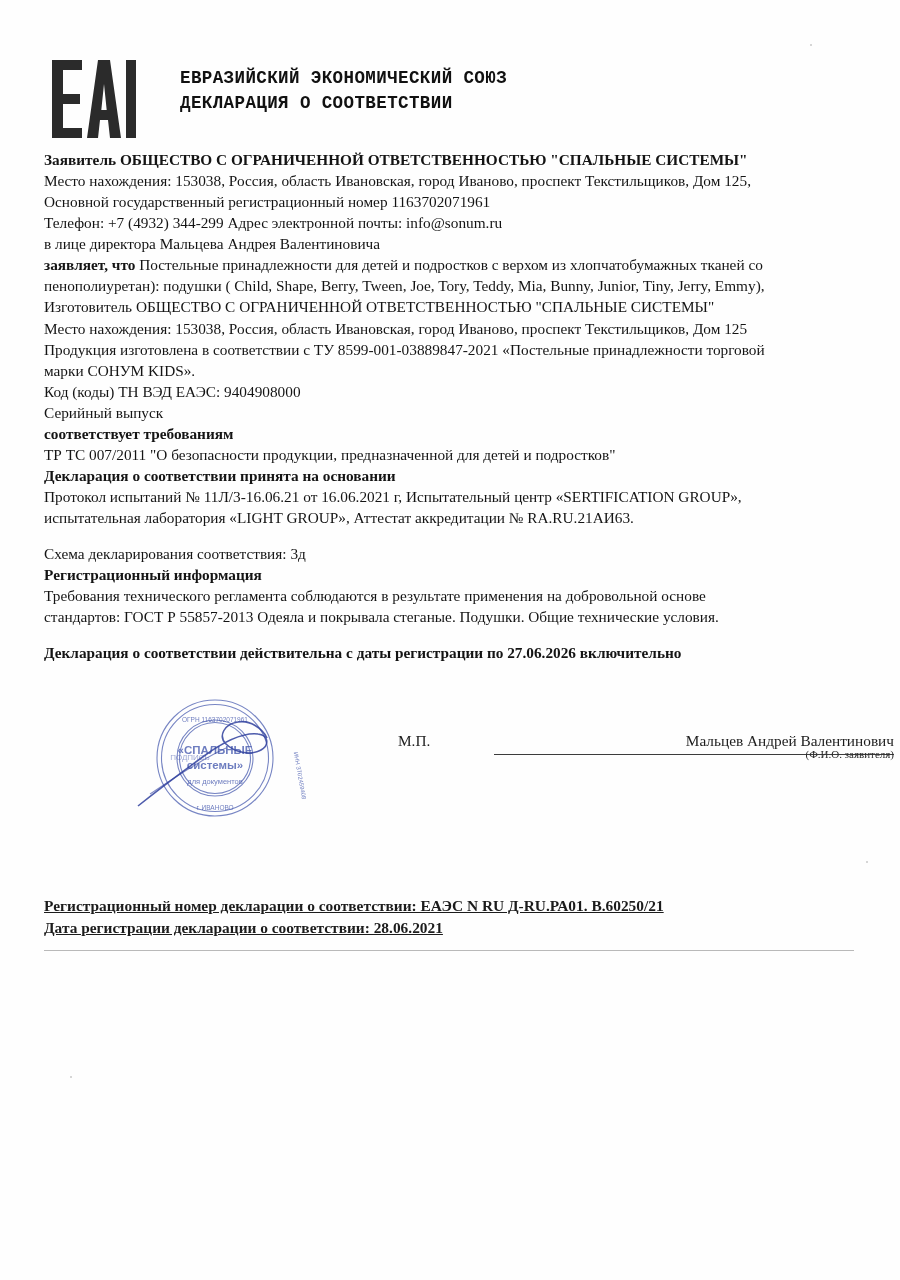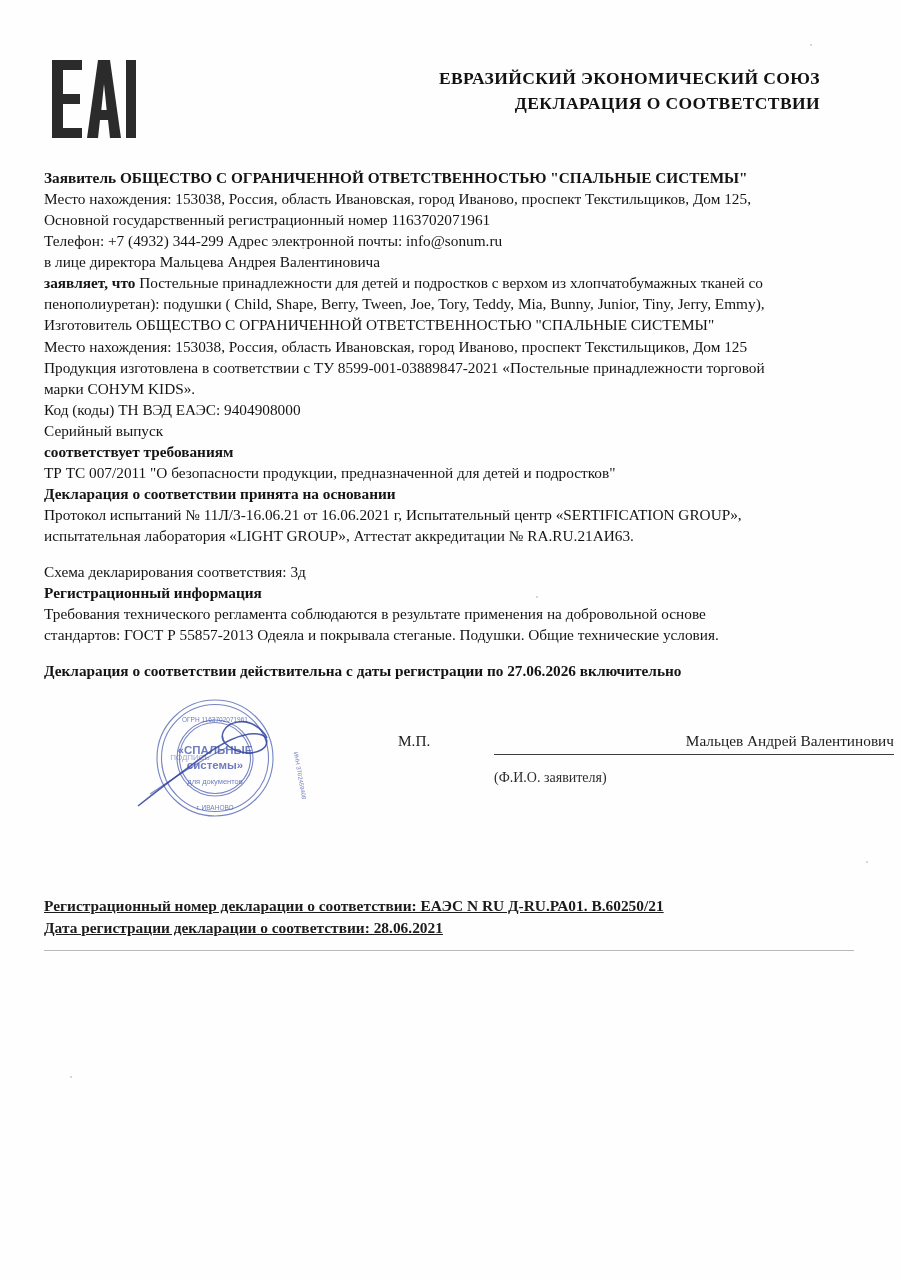--- a/index.html
+++ b/index.html
@@ -35,34 +35,34 @@
     left: 48px;
     top: 8px;
     width: 92px;
     height: 86px;
   }
   .header-titles {
     position: absolute;
     left: 180px;
     top: 18px;
     width: 640px;
-    text-align: right;
-    font-family: Liberation Serif, serif;
+    text-align: left;
+    font-family: Liberation Mono, monospace;
     font-weight: bold;
     font-size: 17.5px;
     letter-spacing: 0.4px;
     color: #111;
     line-height: 1.45;
   }
 
   
   .doc-body {
     position: absolute;
     left: 44px;
-    top: 168px;
+    top: 150px;
     width: 812px;
     font-size: 15.3px;
     line-height: 1.345;
     color: #141414;
   }
   .doc-body p {
     margin: 0 0 0.5px 0;
     text-align: left;
   }
   .b { font-weight: bold; }
@@ -93,24 +93,24 @@
     position: absolute;
     left: 450px;
     top: 22px;
     width: 400px;
     text-align: right;
     font-size: 15.3px;
   }
   .sign-caption {
     position: absolute;
     left: 450px;
-    top: 60px;
+    top: 38px;
     width: 400px;
-    text-align: left;
-    font-size: 14px;
+    text-align: right;
+    font-size: 11px;
     color: #2c2c2c;
   }
 
   
   .stamp {
     position: absolute;
     left: 130px;
     top: 698px;
     width: 205px;
     height: 125px;

